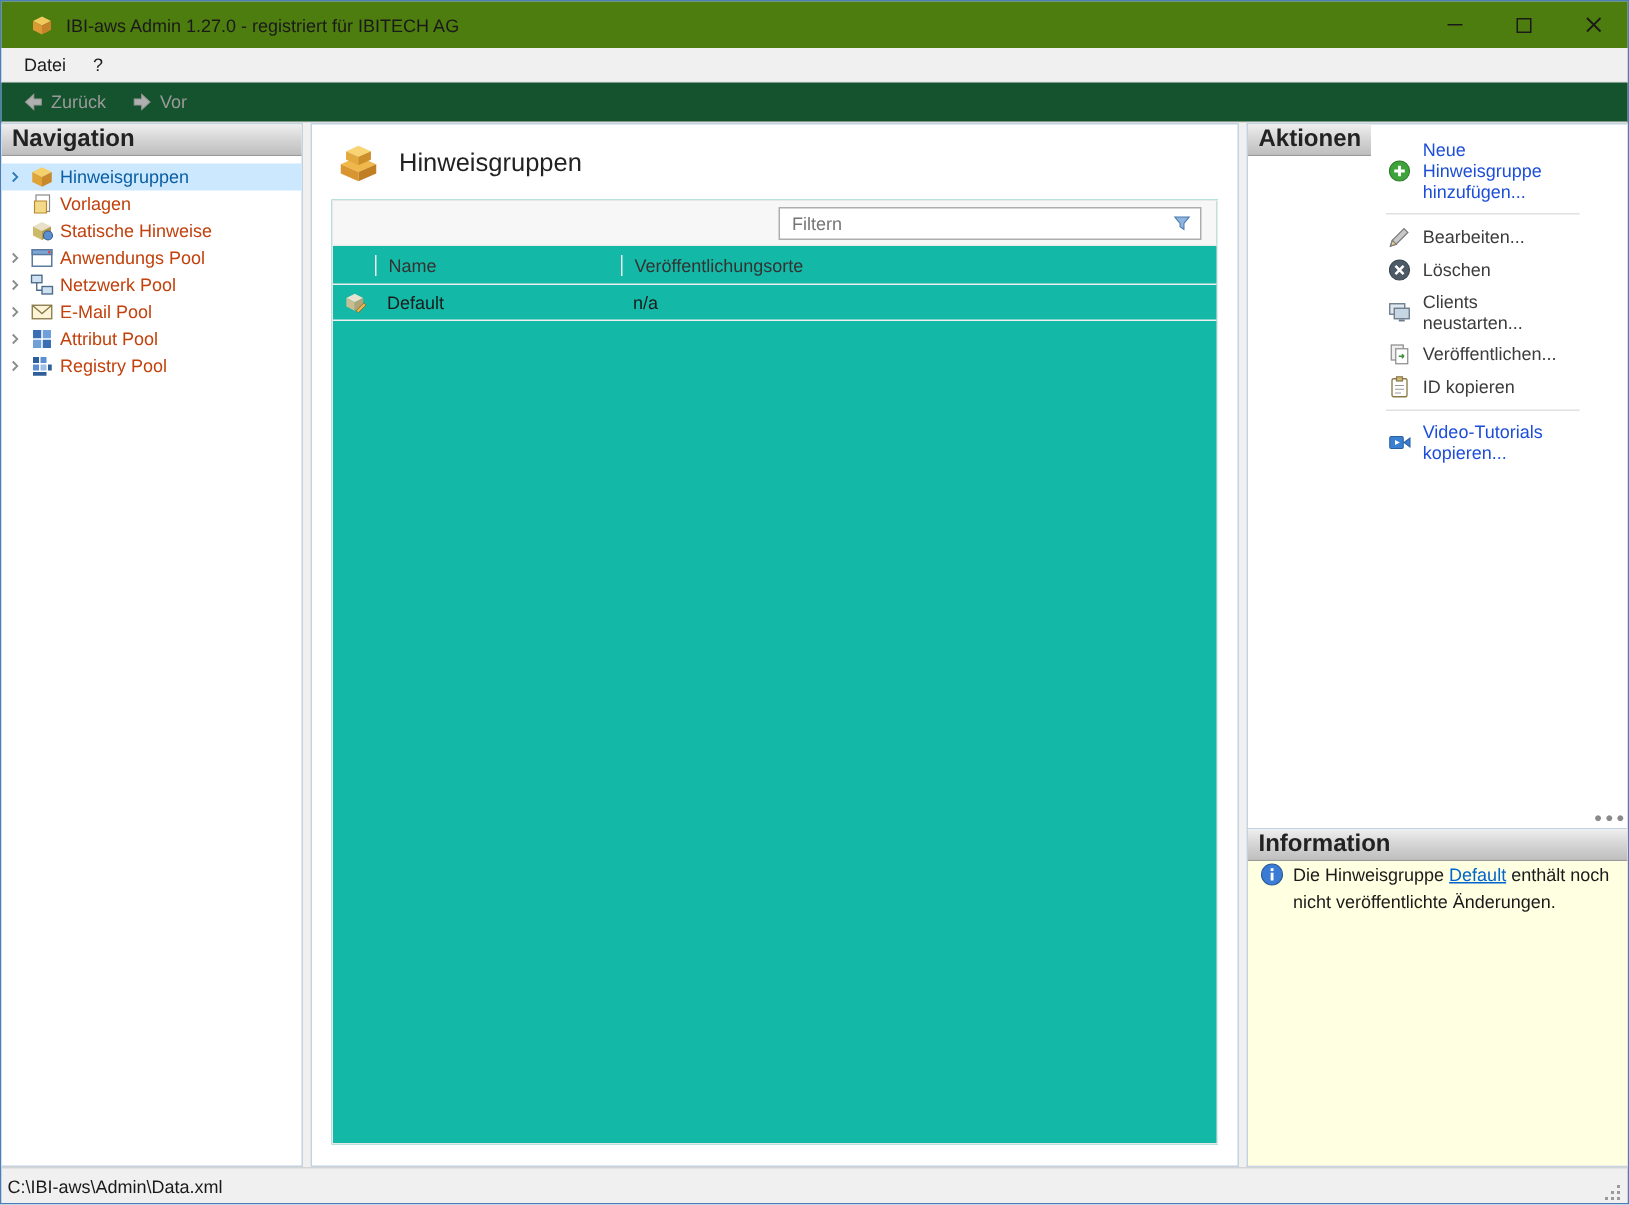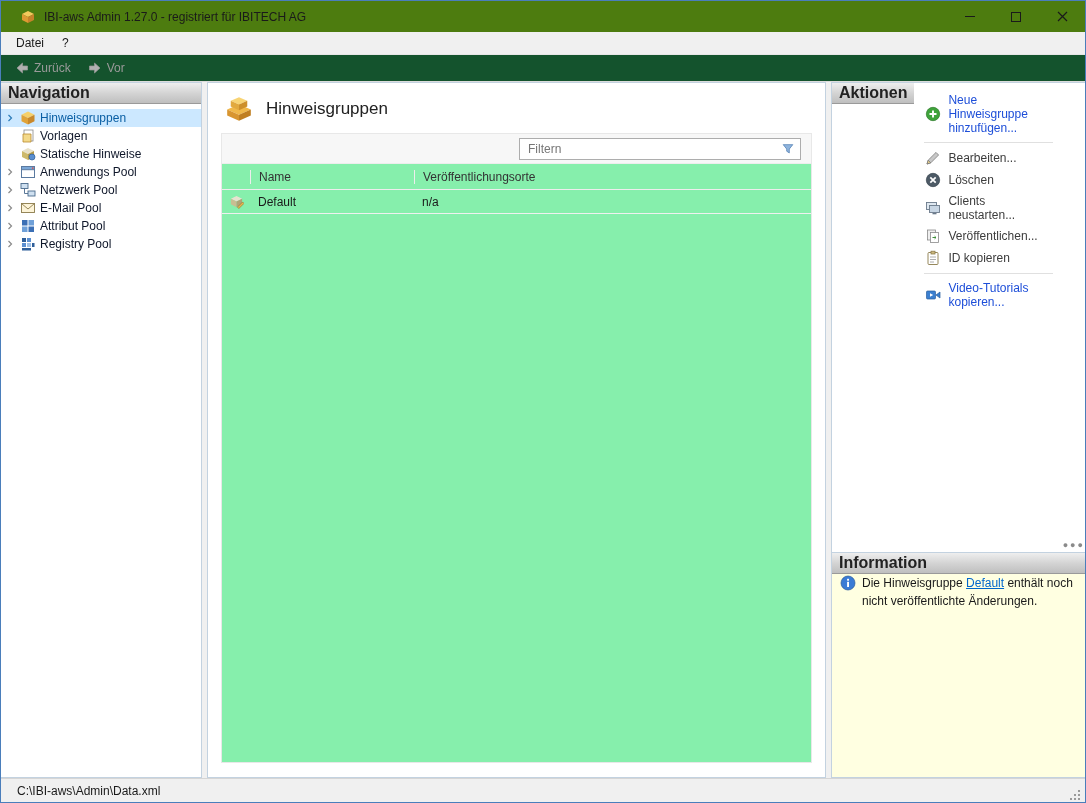--- a/index.html
+++ b/index.html
@@ -54,32 +54,32 @@
     width:201px; flex:0 0 auto; background:#ffffff;
     border:1px solid #c3d2e0; border-left:none;
     display:flex; flex-direction:column;
   }
   .tree { padding-top:5px; }
   .tree-item { height:18px; display:flex; align-items:center; padding-left:3px; gap:4px; cursor:default; }
   .tree-item.selected { background:#cce8ff; }
   .tree-item.selected .tree-label { color:#0a5fa4; }
   .chev { width:12px; display:flex; justify-content:center; flex:0 0 auto; }
   .tree-icon { width:16px; height:16px; flex:0 0 auto; display:flex; }
-  .tree-label { white-space:nowrap; color:#0f172a; }
+  .tree-label { white-space:nowrap; color:#c2410c; }
   
   .main-panel {
     flex:1 1 auto; margin:0 5px; background:#ffffff;
     border:1px solid #c3d2e0; display:flex; flex-direction:column;
   }
   .main-header { display:flex; align-items:center; gap:12px; padding:13px 14px 11px 16px; flex:0 0 auto; }
   .main-header .big-icon { width:30px; height:26px; display:flex; }
   .main-title { font-size:17px; color:#222; }
   .list-area {
     margin:0 13px 14px 13px; flex:1 1 auto;
-    border:1px solid #e8e8e8; display:flex; flex-direction:column; background:#86efac;
+    border:1px solid #e8e8e8; display:flex; flex-direction:column; background:#14b8a6;
   }
   .filter-row {
     height:30px; flex:0 0 auto; background:#f7f7f7;
     display:flex; align-items:center; justify-content:flex-end; padding-right:10px;
     border-bottom:1px solid #ededed;
   }
   .filter-box {
     width:282px; height:22px; background:#ffffff; border:1px solid #adadad;
     display:flex; align-items:center; padding:0 5px 0 2px;
   }
@@ -115,21 +115,21 @@
   .info-body {
     flex:1 1 auto; background:#ffffe1; padding:0 8px;
     display:flex; gap:6px; align-items:flex-start;
   }
   .info-body .i-icon { width:16px; height:16px; flex:0 0 auto; margin-top:1px; }
   .info-text { line-height:1.5; color:#1a1a1a; }
   .info-link { color:#0066cc; text-decoration:underline; cursor:pointer; }
   
   .statusbar {
     height:24px; flex:0 0 auto; background:#f0f0f0; border-top:1px solid #d5d5d5;
-    display:flex; align-items:center; padding:0 3px 0 16px; color:#1a1a1a;
+    display:flex; align-items:center; padding:0 3px 0 4px; color:#1a1a1a;
   }
   .statusbar .grip { margin-left:auto; display:flex; align-self:flex-end; }
 </style>
 </head>
 <body>
 
 <div class="window">
 
   <div class="titlebar">
     <span class="app-icon">

